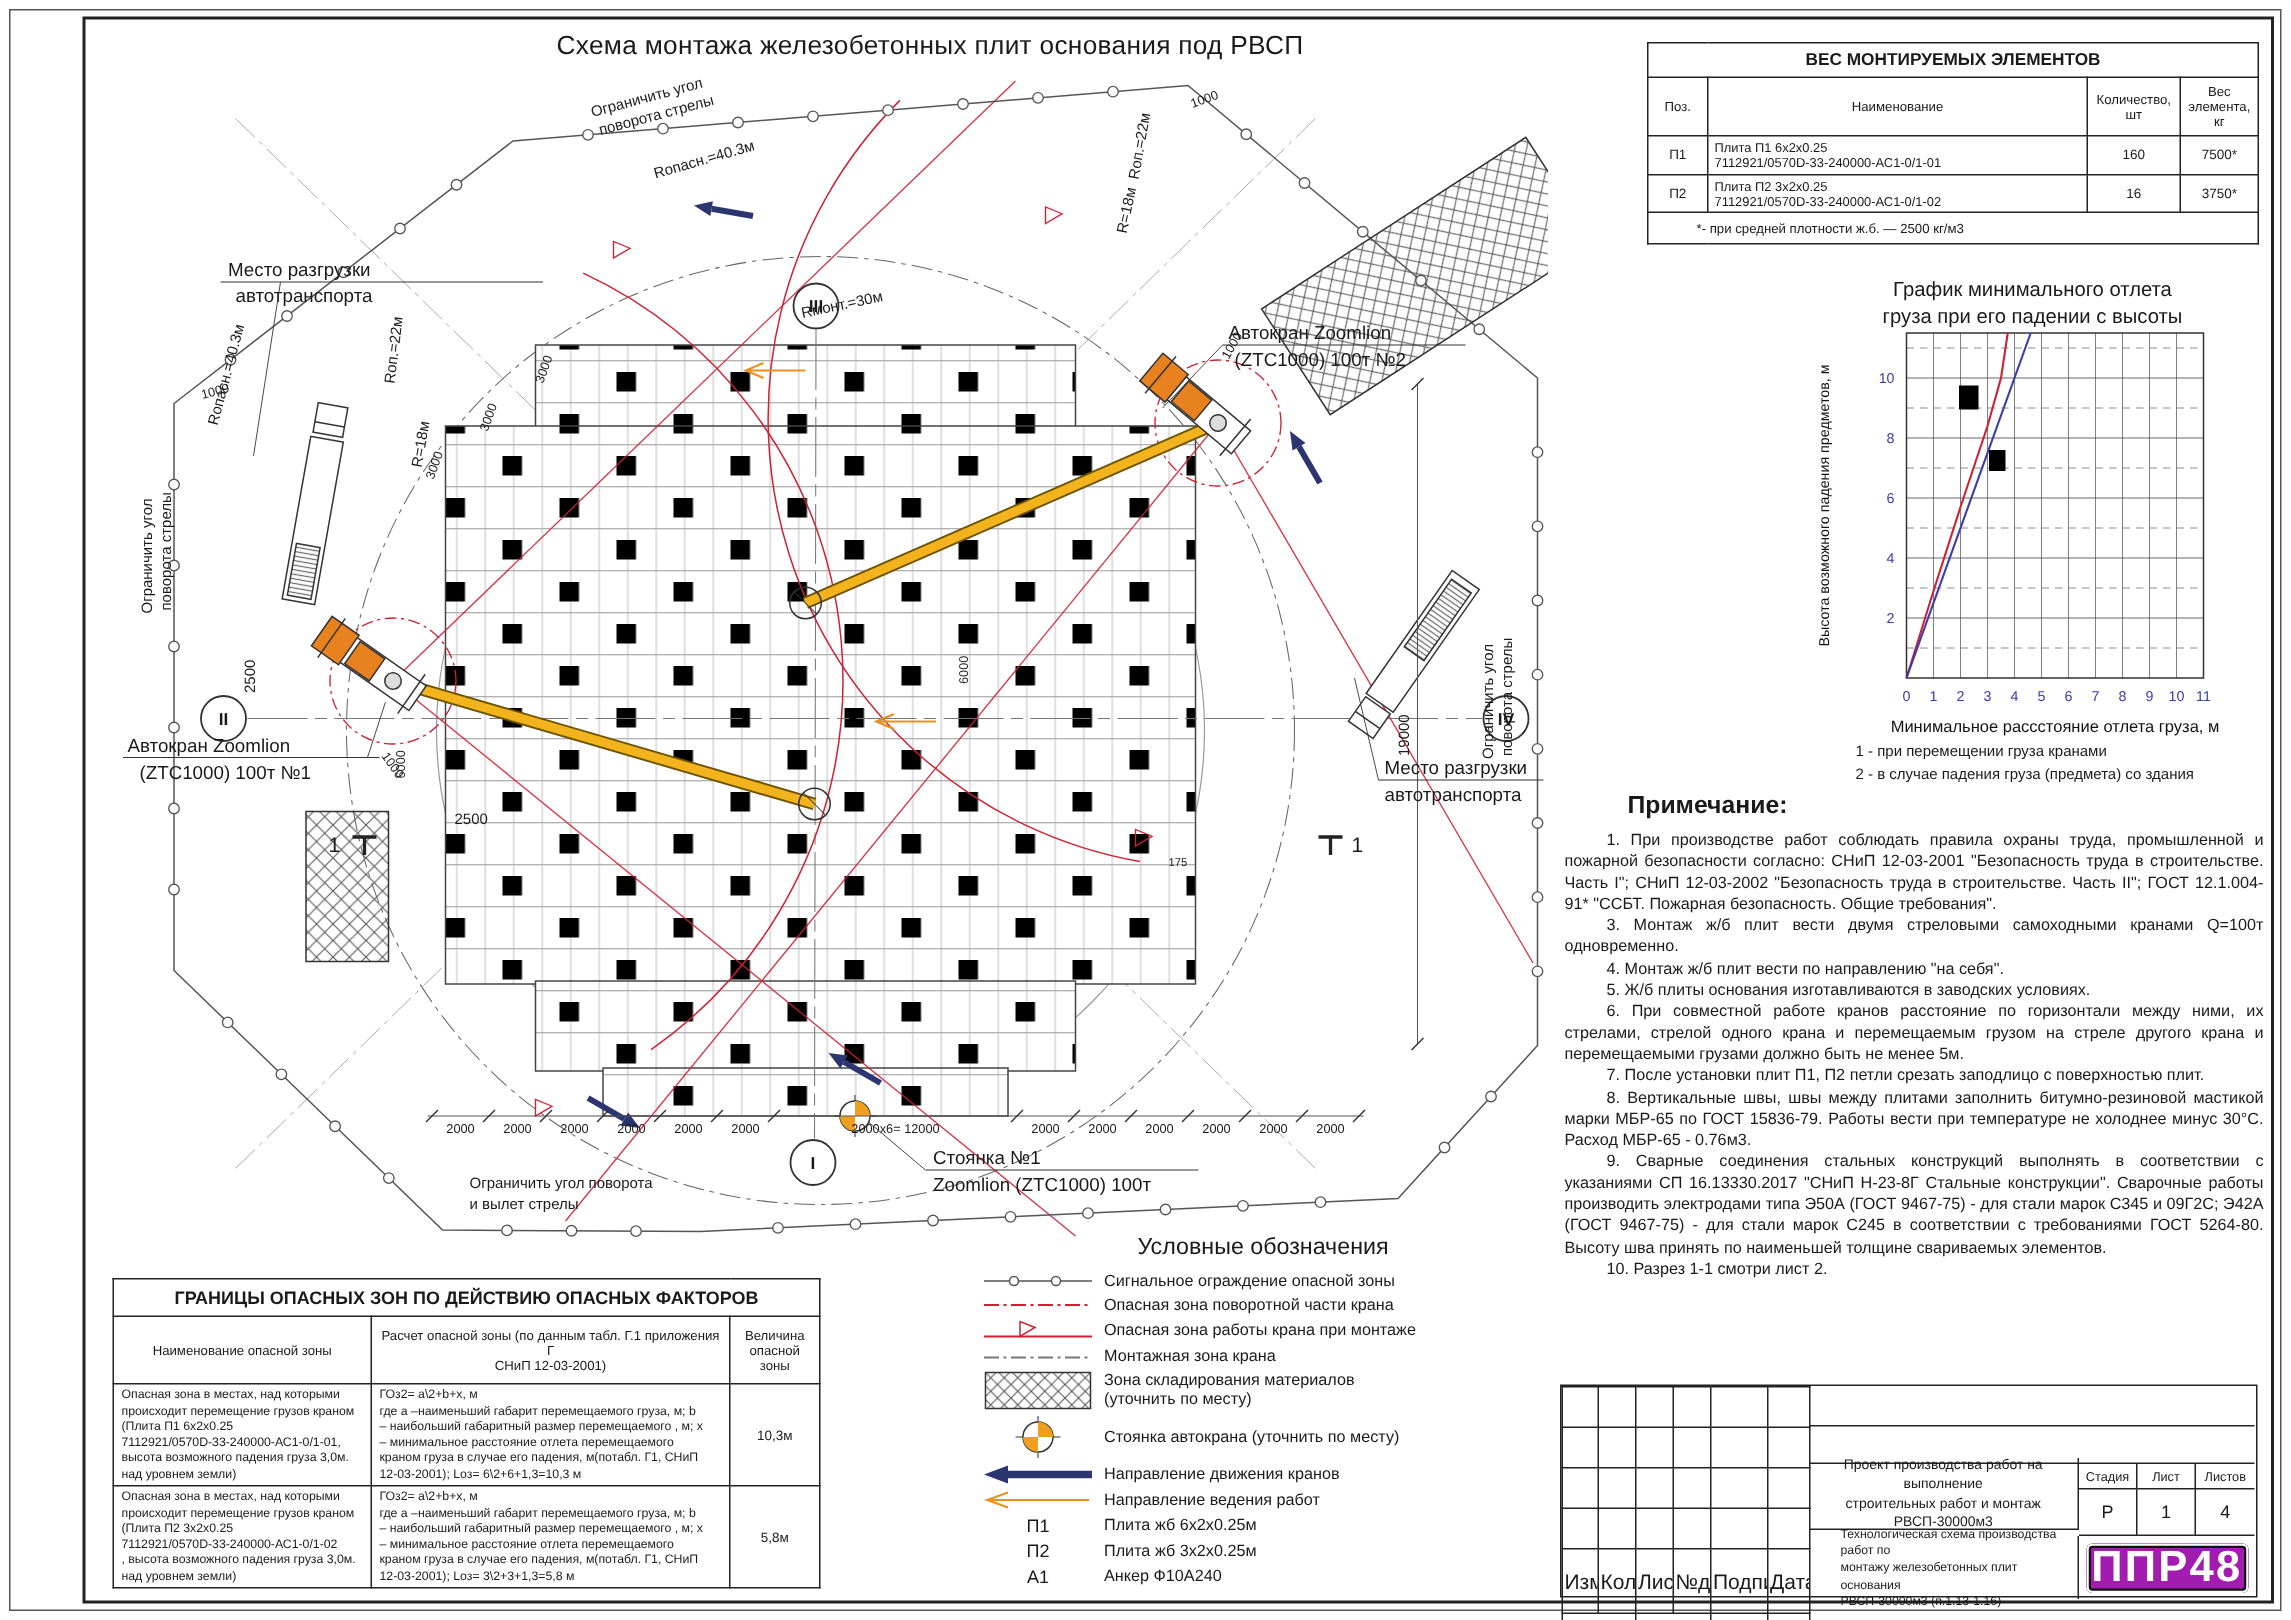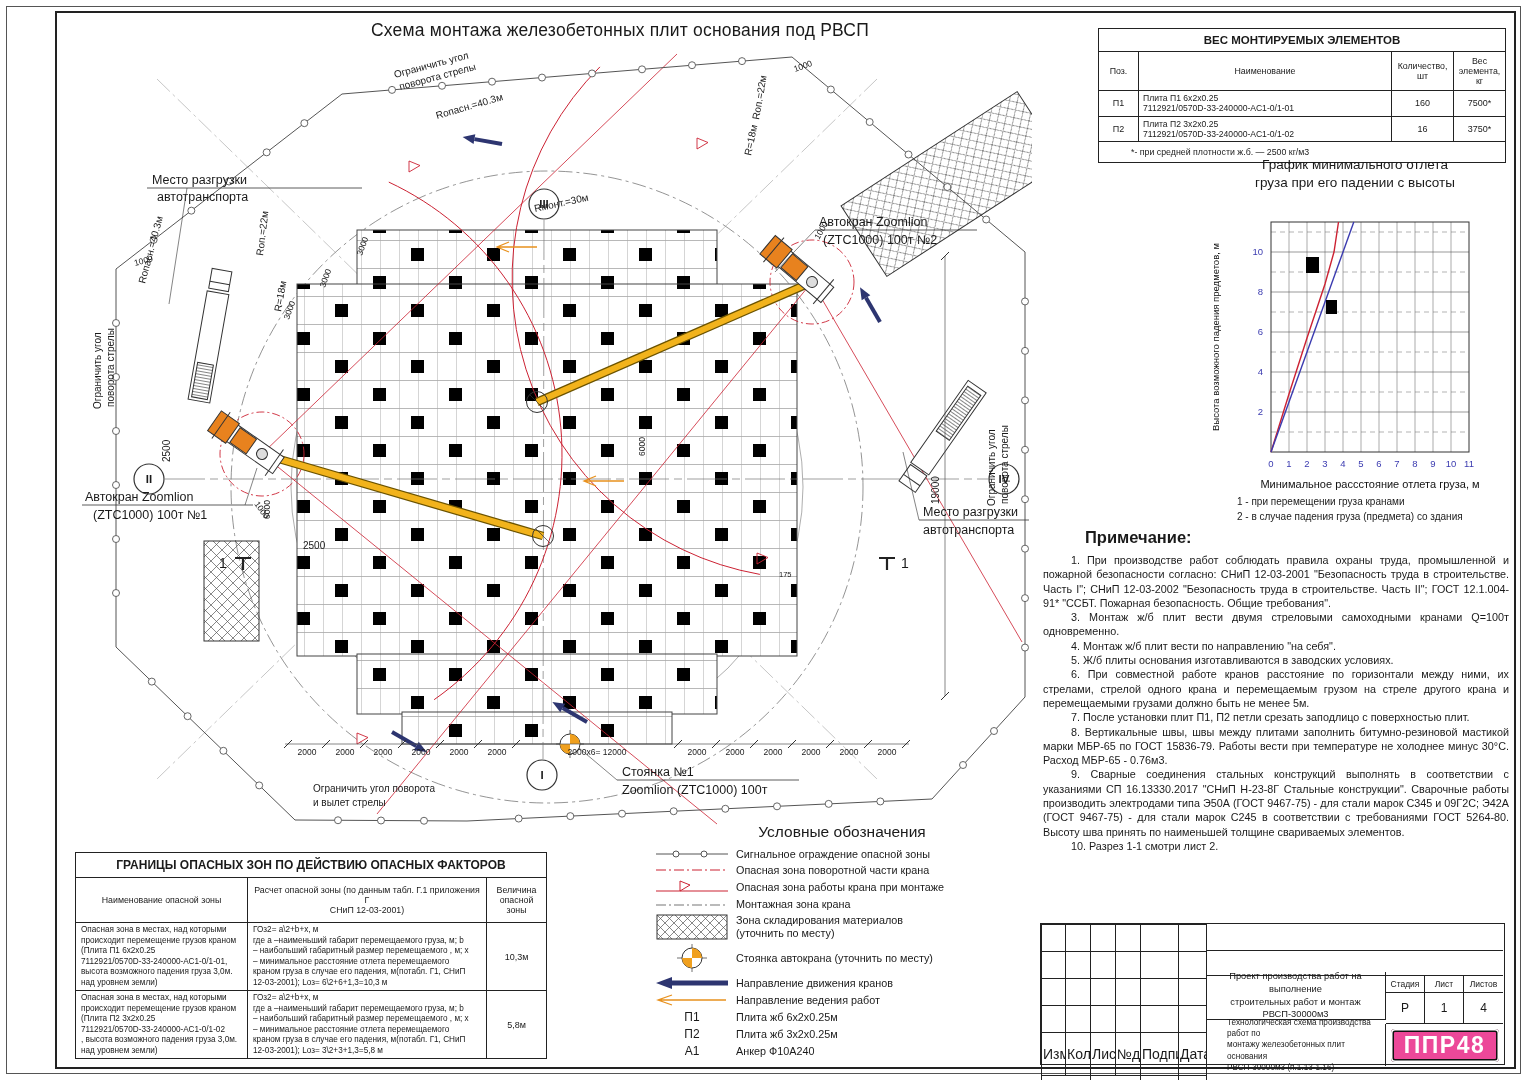--- a/index.html
+++ b/index.html
@@ -15,21 +15,21 @@
   #weight-table{left:1098px;top:28px;width:407px;border-collapse:collapse;table-layout:fixed;}
   #weight-table td,#weight-table th{border:1px solid #222;padding:2px 4px;font-weight:normal;}
   #weight-table .tt{font-size:11.5px;font-weight:bold;text-align:center;height:18px;}
   #weight-table .hd{font-size:8.8px;text-align:center;height:34px;}
   #weight-table .c{font-size:9px;text-align:center;}
   #weight-table .n{font-size:8.6px;text-align:left;line-height:1.2;}
   #weight-table .ft{font-size:8.8px;height:16px;padding-left:32px;}
   #weight-table{border:1.5px solid #222;}
 
   
-  #chart-block{left:1195px;top:156px;width:320px;text-align:center;font-size:13.5px;line-height:1.3;}
+  #chart-block{left:1195px;top:184px;width:320px;text-align:center;font-size:13.5px;line-height:1.3;}
   #chart-svg{position:absolute;left:1205px;top:206px;}
   .chart-legend{position:absolute;left:1237px;width:300px;font-size:10px;text-align:left;}
 
   
   #notes{left:1043px;top:488px;width:466px;}
   #notes h3{margin:0 0 6px 42px;font-size:16.5px;font-weight:600;}
   #notes p{margin:0;font-size:10.8px;line-height:14.3px;text-align:justify;text-indent:28px;}
 
   
   #danger-table{left:75px;top:852px;width:471px;border-collapse:collapse;table-layout:fixed;border:1.5px solid #222;}
@@ -46,21 +46,21 @@
   .lg-row{display:flex;align-items:center;margin-bottom:3px;}
   .lg-sym{width:88px;flex:0 0 88px;display:flex;justify-content:center;align-items:center;}
   .lg-txt{font-size:10.8px;line-height:1.18;}
   .lg-key{font-size:12px;}
 
   
   #title-block{left:1040px;top:923px;width:465px;height:142px;border:1.6px solid #222;font-size:8px;}
   .tb-left{border-collapse:collapse;table-layout:fixed;width:165px;height:142px;}
   .tb-left td{border:1px solid #222;font-size:14px;padding:13px 1px;text-align:center;overflow:hidden;white-space:nowrap;}
   .bx{position:absolute;box-sizing:border-box;border:0 solid #222;}
-  .logo{background:#ec4899;border-radius:4px;color:#fff;font-weight:bold;font-size:23px;
+  .logo{background:#a21caf;border-radius:4px;color:#fff;font-weight:bold;font-size:29px;
         letter-spacing:1.5px;display:flex;align-items:center;justify-content:center;
         width:108px;height:33px;box-shadow:inset 0 0 0 1.5px #fff, inset 0 0 0 3px #101010;}
 
   
   #plan-svg text{font-family:"Liberation Sans","DejaVu Sans",sans-serif;fill:#1a1a1a;}
   .d{font-size:8.5px;}
   .t10{font-size:10px;}
   .t12{font-size:12.5px;}
   .red{fill:#cc2233;}
   .axt{font-size:11.5px;font-weight:bold;text-anchor:middle;}

